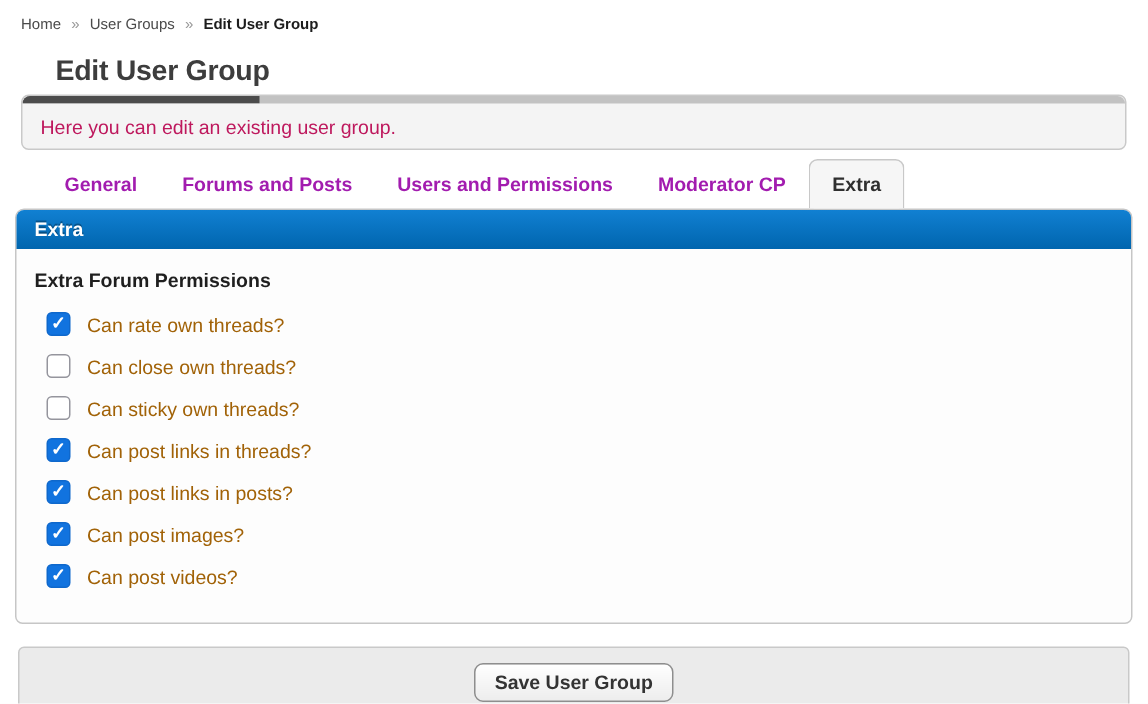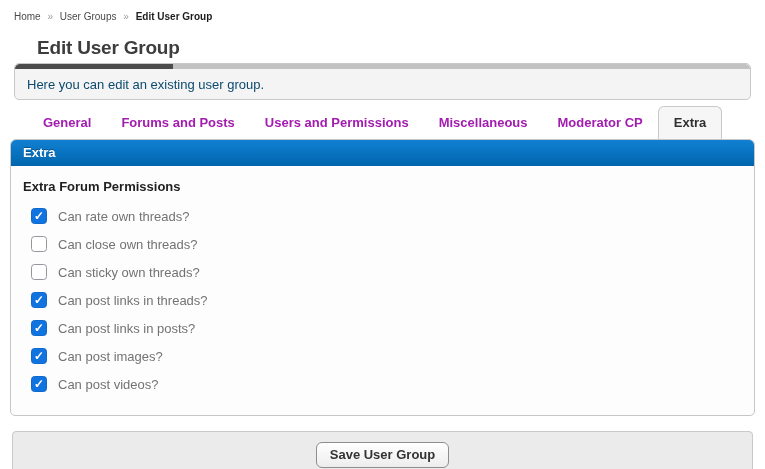--- a/index.html
+++ b/index.html
@@ -48,21 +48,21 @@
     overflow: hidden;
   }
   .desc-rule-dark {
     width: 158px;
     height: 5px;
     background: #4c4c4c;
   }
   .desc-text {
     padding: 13px 12px 0 12px;
     font-size: 13px;
-    color: #0c4a6e;
+    color: #be185d;
   }
 
   
   .tabs {
     display: flex;
     align-items: flex-end;
     margin: 8px 10px 0 10px;
     padding-left: 18px;
     height: 31px;
     position: relative;
@@ -140,21 +140,21 @@
   }
   .checkbox .check-icon {
     color: #fff;
     font-size: 12px;
     font-weight: bold;
     line-height: 1;
     transform: translateY(-0.5px);
   }
   .perm-label {
     font-size: 13px;
-    color: #737373;
+    color: #a16207;
     margin-left: 11px;
   }
 
   
   .save-bar {
     margin: 15px 12px 0 12px;
     height: 47px;
     background: #ebebeb;
     border: 1px solid #c9c9c9;
     border-radius: 4px;
@@ -194,21 +194,20 @@
   <div class="desc-text">Here you can edit an existing user group.</div>
 </div>
 
 <div class="tabs">
   <div class="tab"><span class="tab-label">General</span></div>
 
   <div class="tab"><span class="tab-label">Forums and Posts</span></div>
 
   <div class="tab"><span class="tab-label">Users and Permissions</span></div>
 
-  <div class="tab"><span class="tab-label">Miscellaneous</span></div>
 
   <div class="tab"><span class="tab-label">Moderator CP</span></div>
 
   <div class="tab active"><span class="tab-label">Extra</span></div>
 </div>
 
 <div class="panel">
   <div class="panel-header">Extra</div>
   <div class="panel-body">
     <div class="section-title">Extra Forum Permissions</div>

